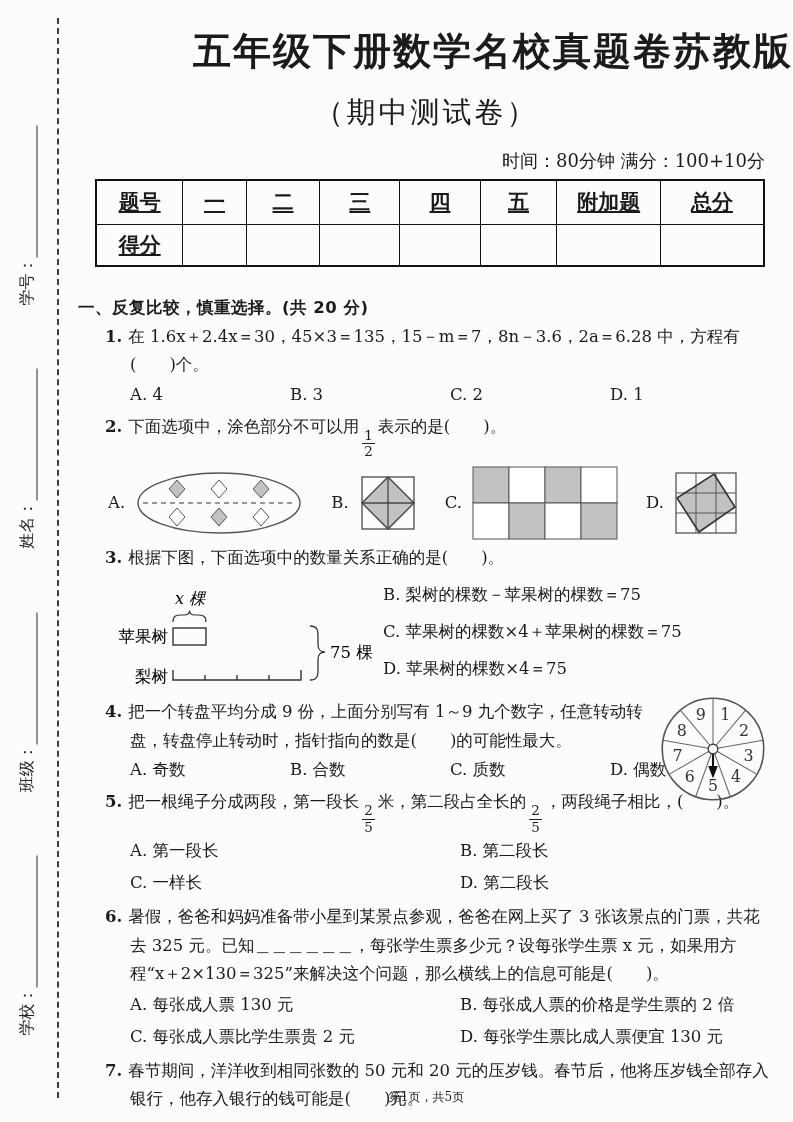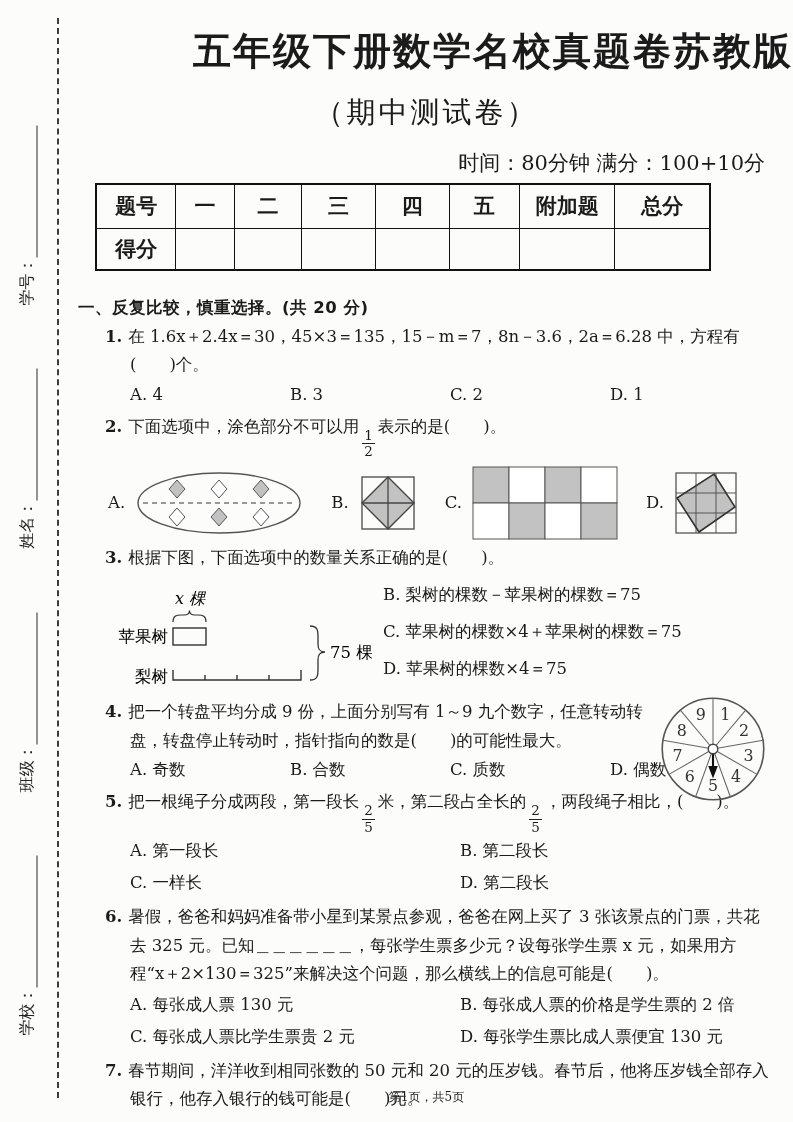--- a/index.html
+++ b/index.html
@@ -19,25 +19,26 @@
     transform:rotate(-90deg);
     display:flex; justify-content:space-between; align-items:center;
     font-size:16px; color:#222; padding:0 40px 0 55px;
   }
   .side-item { display:flex; align-items:flex-end; white-space:nowrap; }
   .side-blank { display:inline-block; width:132px; height:16px; border-bottom:1.6px solid #2a2a2a; }
   
   .head { margin-left:60px; text-align:center; }
   .title { margin-top:26px; font-size:38px; font-weight:600; letter-spacing:2px;text-align:right; }
   .subtitle { margin-top:16px; font-size:29px; font-weight:500; letter-spacing:3px; }
-  .exam-info { margin:16px 28px 0 0; text-align:right; font-size:21px; }
+  .exam-info { margin:16px 28px 0 0; text-align:right; font-size:18px; }
   
   .score-table {
-    margin:6px 16px 0 95px; width:616px; border-collapse:collapse; table-layout:fixed;
+    margin:6px 16px 0 95px; width:670px; border-collapse:collapse; table-layout:fixed;
     border:2.5px solid #111;
+    text-decoration:underline;
   }
   .score-table th, .score-table td {
     border:1.5px solid #111; text-align:center; vertical-align:middle;
     font-size:21px; font-weight:700; font-family:"DejaVu Serif","Liberation Serif",serif;
   }
   .score-table th { height:44px; }
   .score-table td { height:42px;text-align:center; }
   
   .content { position:absolute; left:78px; top:297px; width:692px; font-size:16.5px; }
   .section-heading {

